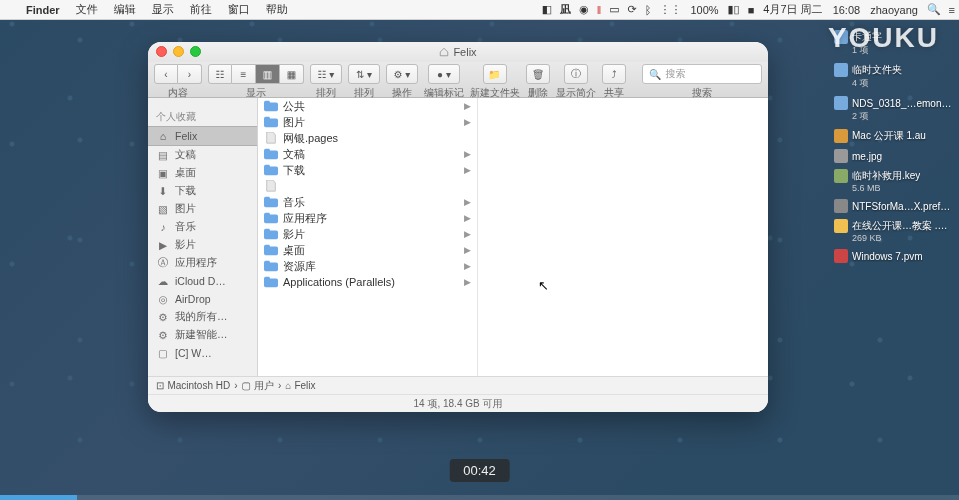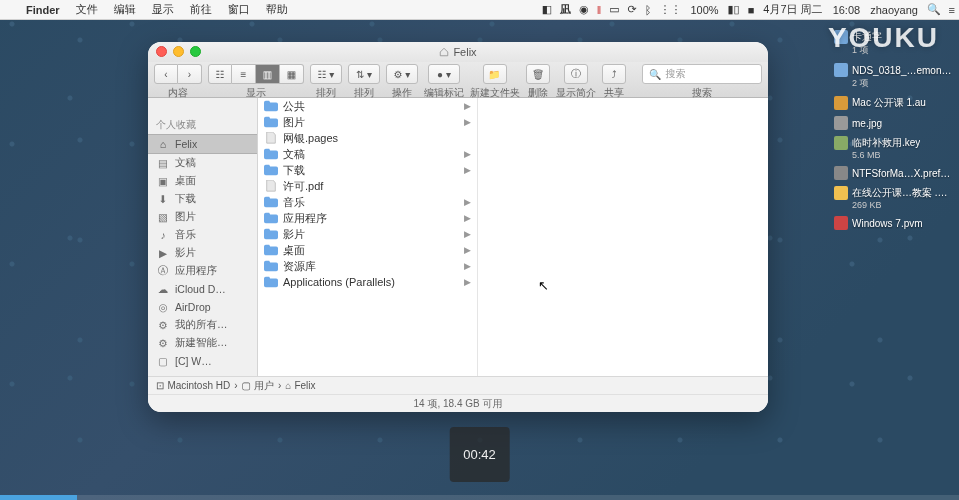--- a/index.html
+++ b/index.html
@@ -64,21 +64,21 @@
 .tb-btn.active{background:#7a7a7a;color:#fff;}
 .tb-btn.menu{width:32px;}
 .tb-label{font-size:10px;color:#666;}
 .toolbar .flex{flex:1;}
 .search-wrap{display:flex;flex-direction:column;align-items:center;gap:2px;}
 .search{width:120px;height:20px;border-radius:3px;border:1px solid #c0c0c0;background:#fff;display:flex;align-items:center;padding:0 6px;gap:4px;color:#999;font-size:10px;}
 
 
 .finder-body{flex:1;display:flex;min-height:0;}
 .sidebar{width:110px;background:#f0f0f0;border-right:1px solid #d4d4d4;font-size:10.5px;color:#555;overflow:hidden;}
-.sb-header{padding:20px 8px 2px;color:#8a8a8a;font-size:10px;}
+.sb-header{padding:12px 8px 2px;color:#8a8a8a;font-size:10px;}
 .sb-item{display:flex;align-items:center;gap:5px;padding:2px 8px 2px 8px;cursor:default;}
 .sb-item.active{background:#c8c8c8;border-top:1px solid #b0b0b0;border-bottom:1px solid #b0b0b0;}
 .sb-ic{width:14px;height:14px;display:flex;align-items:center;justify-content:center;color:#707070;}
 .sb-item.active .sb-ic{color:#505050;}
 .sb-item .txt{white-space:nowrap;overflow:hidden;text-overflow:ellipsis;}
 
 .content{flex:1;background:#fff;position:relative;overflow:hidden;}
 .col{position:absolute;top:0;bottom:0;left:0;width:220px;border-right:1px solid #e5e5e5;font-size:11px;color:#333;}
 .item{display:flex;align-items:center;padding:1px 6px;gap:5px;height:16px;}
 .item .fic{width:14px;height:12px;flex-shrink:0;}
@@ -88,21 +88,21 @@
 .file-ic{fill:#e8e8e8;stroke:#bbb;}
 
 .cursor{position:absolute;left:280px;top:180px;z-index:30;font-size:13px;color:#000;}
 
 
 .pathbar{height:18px;background:#f2f2f2;border-top:1px solid #d8d8d8;display:flex;align-items:center;padding:0 8px;font-size:10px;color:#555;gap:4px;}
 .pathbar .seg{display:flex;align-items:center;gap:3px;}
 .statusbar{height:18px;background:#f2f2f2;border-top:1px solid #e0e0e0;display:flex;align-items:center;justify-content:center;font-size:10px;color:#666;}
 
 
-#timestamp{position:absolute;bottom:18px;left:50%;transform:translateX(-50%);background:rgba(40,40,40,.75);color:#eee;font-size:13px;padding:20px 14px;border-radius:4px;z-index:40;}
+#timestamp{position:absolute;bottom:18px;left:50%;transform:translateX(-50%);background:rgba(40,40,40,.75);color:#eee;font-size:13px;padding:4px 14px;border-radius:4px;z-index:40;}
 
 
 #progressbar{position:absolute;left:0;right:0;bottom:0;height:5px;background:rgba(255,255,255,.12);z-index:40;}
 #progressbar .fill{height:100%;width:8%;background:#4aa3df;}
 
 svg{display:block;}
 </style>
 </head>
 <body>
 
@@ -142,20 +142,27 @@
     <div class="di">
       <div class="row">
         <div class="ic folder"></div>
         <div class="lbl">卡通字</div>
       </div>
       <div class="sub">1 项</div>
     </div>
     <div class="di">
       <div class="row">
         <div class="ic folder"></div>
+        <div class="lbl">临时文件夹</div>
+      </div>
+      <div class="sub">4 项</div>
+    </div>
+    <div class="di">
+      <div class="row">
+        <div class="ic folder"></div>
         <div class="lbl">NDS_0318_…emonsp_v1</div>
       </div>
       <div class="sub">2 项</div>
     </div>
     <div class="di">
       <div class="row">
         <div class="ic au"></div>
         <div class="lbl">Mac 公开课 1.au</div>
       </div>
     </div>
@@ -379,21 +386,20 @@
             <svg class="fic" viewBox="0 0 16 12">
               <path class="folder-ic" d="M0 2 Q0 0 2 0 L6 0 L7 2 L14 2 Q16 2 16 4 L16 10 Q16 12 14 12 L2 12 Q0 12 0 10 Z"></path>
             </svg>
             <div class="nm">下载</div>
             <div class="ar">▶</div>
           </div>
           <div class="item">
             <svg class="fic" viewBox="0 0 12 14">
               <path class="file-ic" d="M1 0 L8 0 L11 3 L11 13 L1 13 Z" stroke-width="1"></path>
             </svg>
-            <div class="nm">许可.pdf</div>
           </div>
           <div class="item">
             <svg class="fic" viewBox="0 0 16 12">
               <path class="folder-ic" d="M0 2 Q0 0 2 0 L6 0 L7 2 L14 2 Q16 2 16 4 L16 10 Q16 12 14 12 L2 12 Q0 12 0 10 Z"></path>
             </svg>
             <div class="nm">音乐</div>
             <div class="ar">▶</div>
           </div>
           <div class="item">
             <svg class="fic" viewBox="0 0 16 12">

